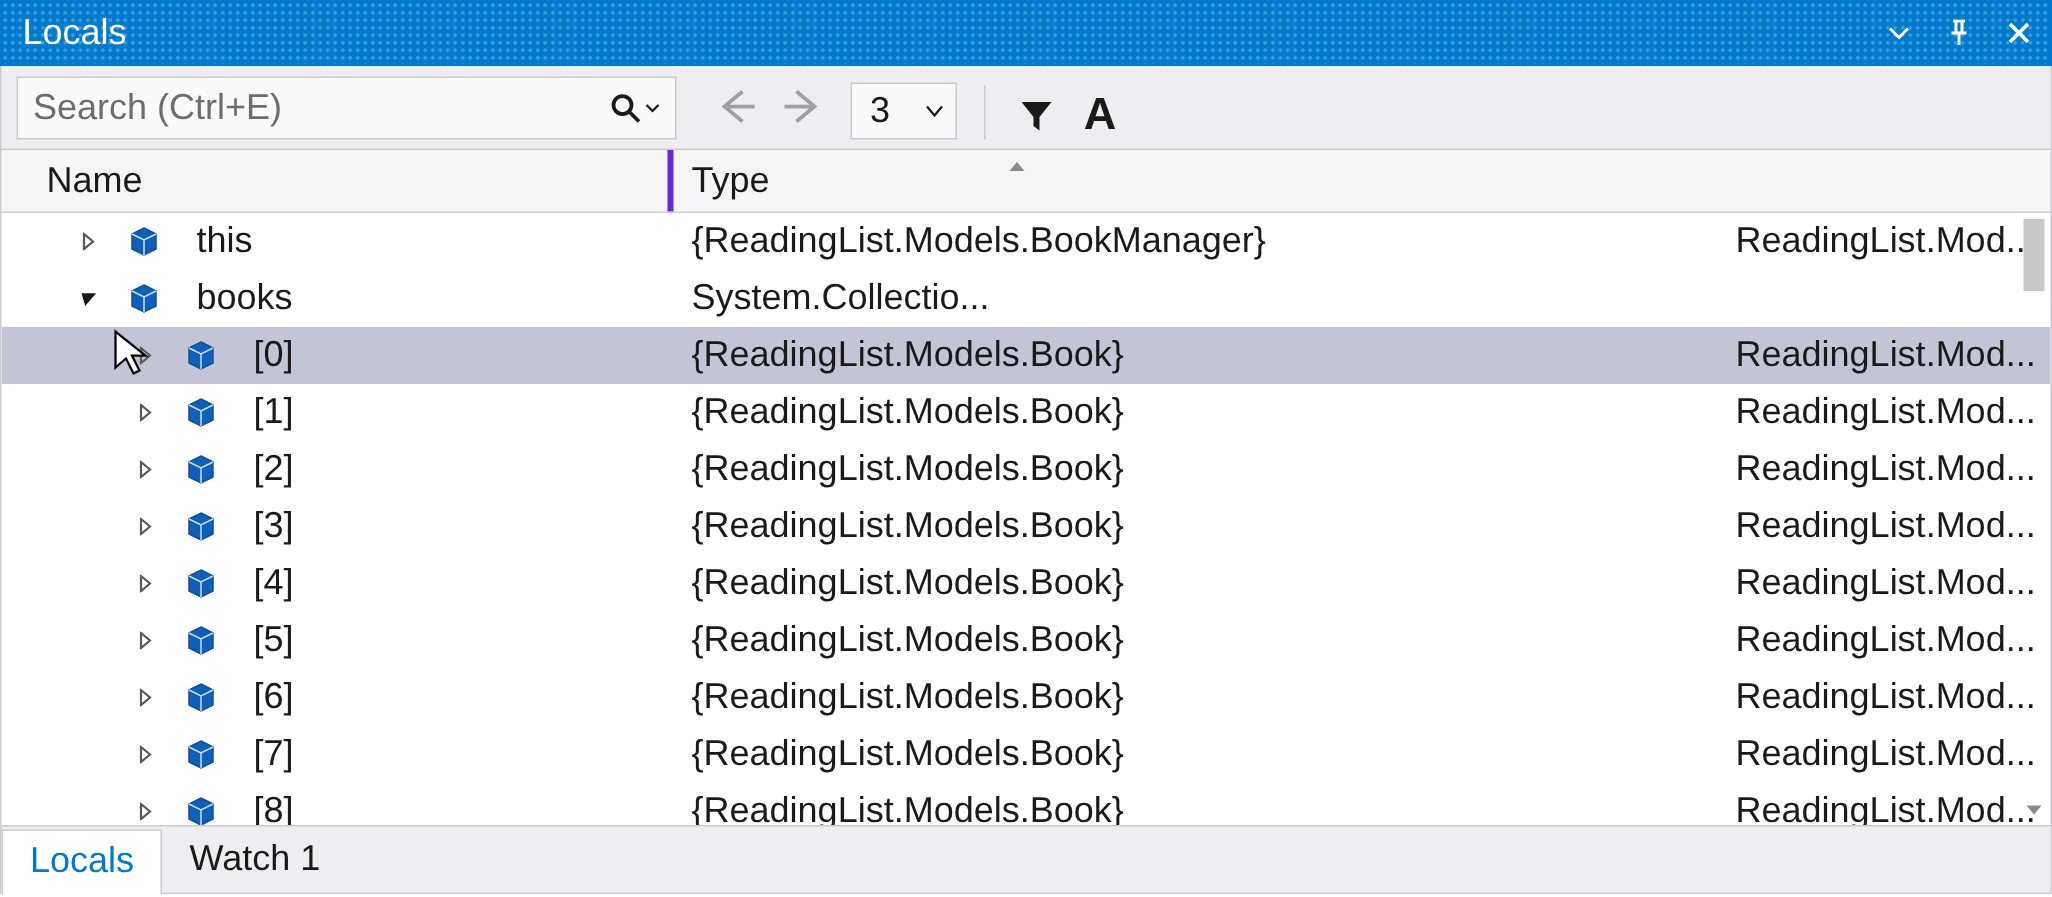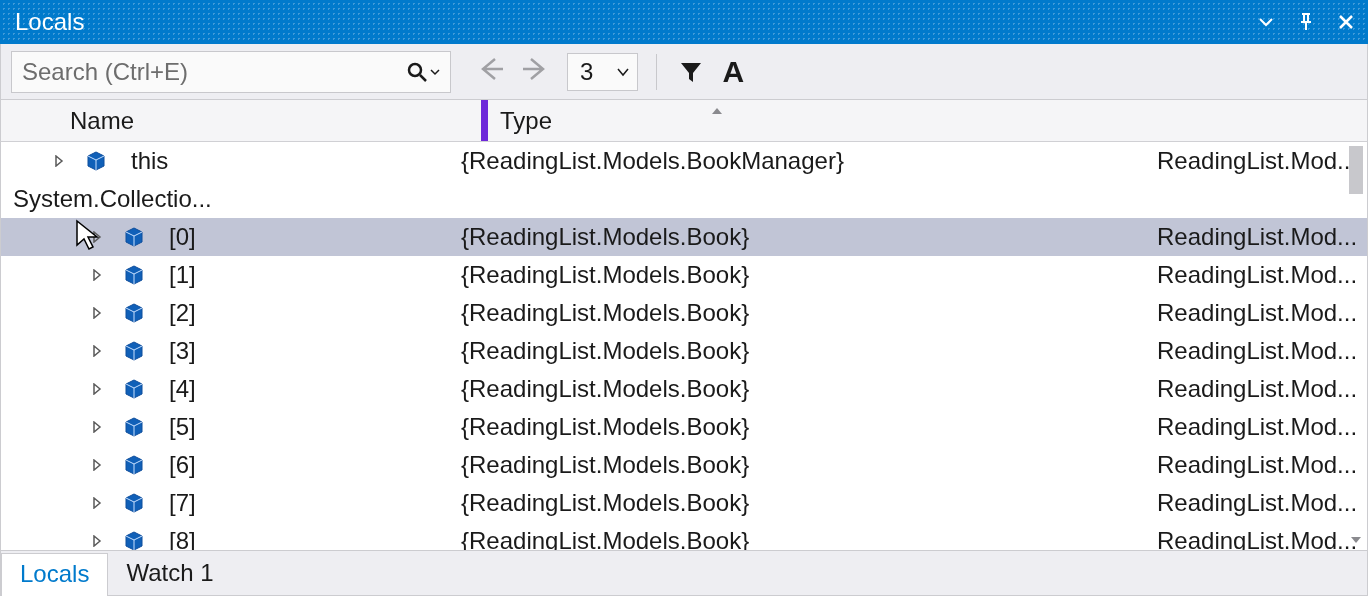--- a/index.html
+++ b/index.html
@@ -22,21 +22,21 @@
   .titlebar .tb-icon { width: 22px; height: 22px; display:flex; align-items:center; justify-content:center; cursor:pointer; }
   .titlebar svg { stroke: #fff; fill: none; }
 
   
   .toolbar {
     height: 56px;
     background: #eeeef2;
     border: 1px solid #ccccd0;
     border-top: none;
     display: flex;
-    align-items: center;
+    align-items: flex-end;
     padding: 6px 10px 6px 10px;
     gap: 10px;
   }
   .search-wrap {
     display: flex;
     align-items: center;
     background: #fafafa;
     border: 1px solid #c8c8cc;
     height: 42px;
     width: 440px;
@@ -74,21 +74,21 @@
   .headers {
     display:flex;
     height:42px;
     border-bottom: 1px solid #d0d0d4;
     border-left: 1px solid #ccccd0;
     border-right: 1px solid #ccccd0;
     background: #f5f5f7;
     font-size: 24px;
     color:#1a1a1a;
   }
-  .col-name { flex: 0 0 448px; padding-left: 30px; display:flex; align-items:center; border-right:7px solid #6d28d9;margin-left:39px;}
+  .col-name { flex: 0 0 448px; padding-left: 30px; display:flex; align-items:center; border-right:4px solid #6d28d9;}
   .col-value { flex: 1 1 auto; padding-left: 12px; display:flex; align-items:center; border-right:1px solid #e0e0e4;}
   .col-type { flex: 0 0 244px; padding-left: 12px; display:flex; align-items:center; position:relative;}
   .col-type .sort-arrow { position:absolute; right:8px; top:4px; }
 
   
   .grid-wrap { position:relative; height: 408px; border-left:1px solid #ccccd0; border-right:1px solid #ccccd0; }
   .grid { overflow:hidden; height:100%; }
   .row {
     display:flex;
     height:38px;
@@ -235,20 +235,35 @@
               <path d="M11 2 L19 6 L19 16 L11 20 L3 16 L3 6 Z" fill="#1060b8"></path>
               <path d="M3 6 L11 10 L19 6 M11 10 L11 20" stroke="#c8e0ff" stroke-width="1" fill="none"></path>
             </svg>
           </span>
           <span style="margin-left: 6px;">this</span>
         </div>
         <div class="cell-value">{ReadingList.Models.BookManager}</div>
         <div class="cell-type">ReadingList.Mod...</div>
       </div>
       <div class="row">
+        <div class="cell-name">
+          <span class="indent" style="width: 32px;"></span>
+          <span class="expander open">
+            <svg width="12" height="12" viewBox="0 0 12 12">
+              <path d="M2 3 L10 3 L4 10 Z"></path>
+            </svg>
+          </span>
+          <span class="obj-icon">
+            <svg width="22" height="22" viewBox="0 0 22 22">
+              <path d="M11 2 L19 6 L19 16 L11 20 L3 16 L3 6 Z" fill="#1060b8"></path>
+              <path d="M3 6 L11 10 L19 6 M11 10 L11 20" stroke="#c8e0ff" stroke-width="1" fill="none"></path>
+            </svg>
+          </span>
+          <span style="margin-left: 6px;">books</span>
+        </div>
         <div class="cell-type">System.Collectio...</div>
       </div>
       <div class="row selected">
         <div class="cell-name">
           <span class="indent" style="width: 70px;"></span>
           <span class="expander">
             <svg width="12" height="12" viewBox="0 0 12 12">
               <path d="M3 1 L9 6 L3 11 Z" fill="none" stroke-width="1.5"></path>
             </svg>
           </span>

